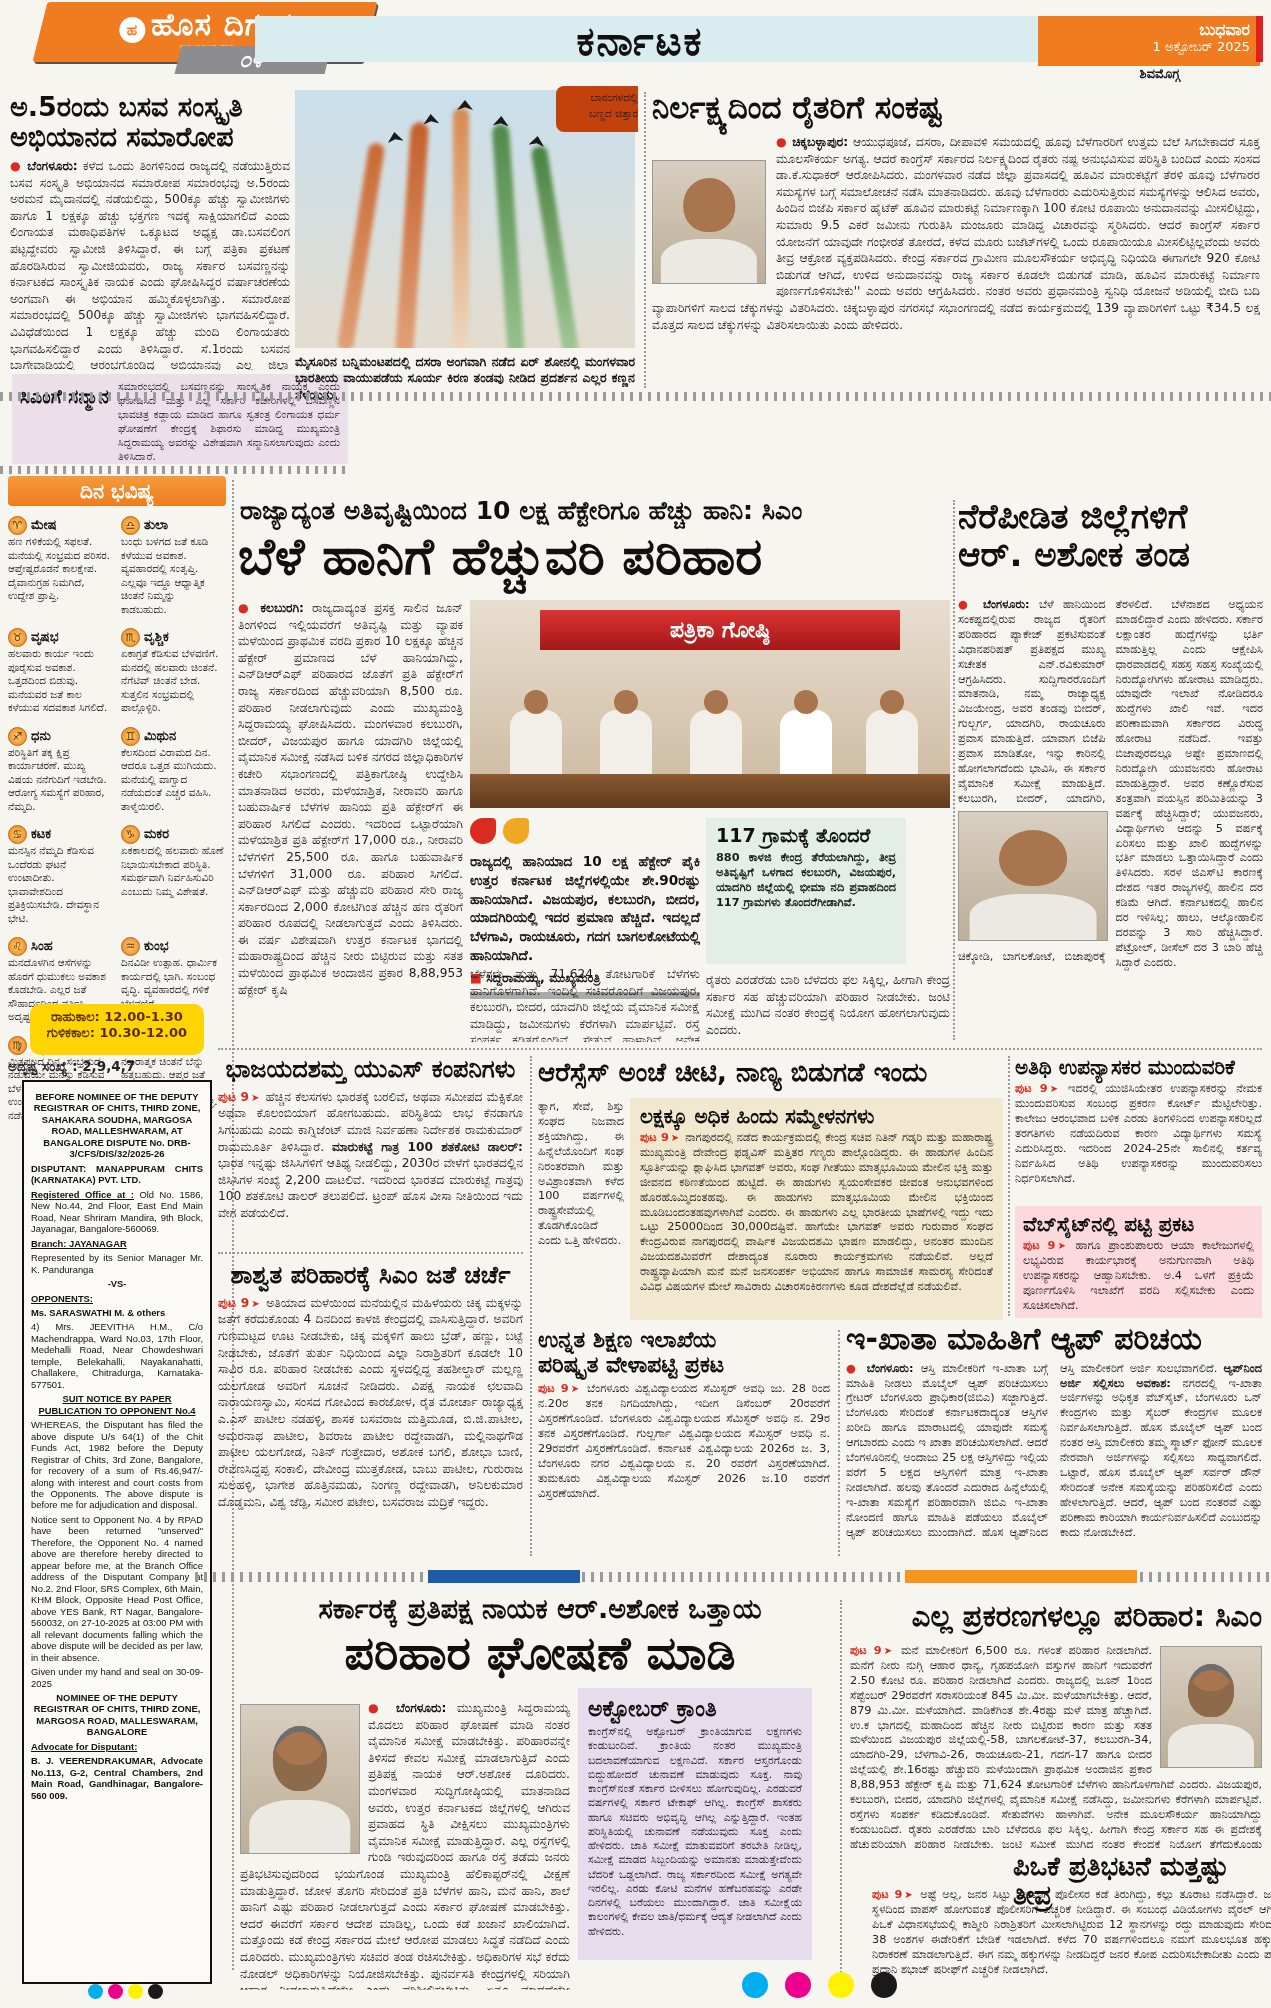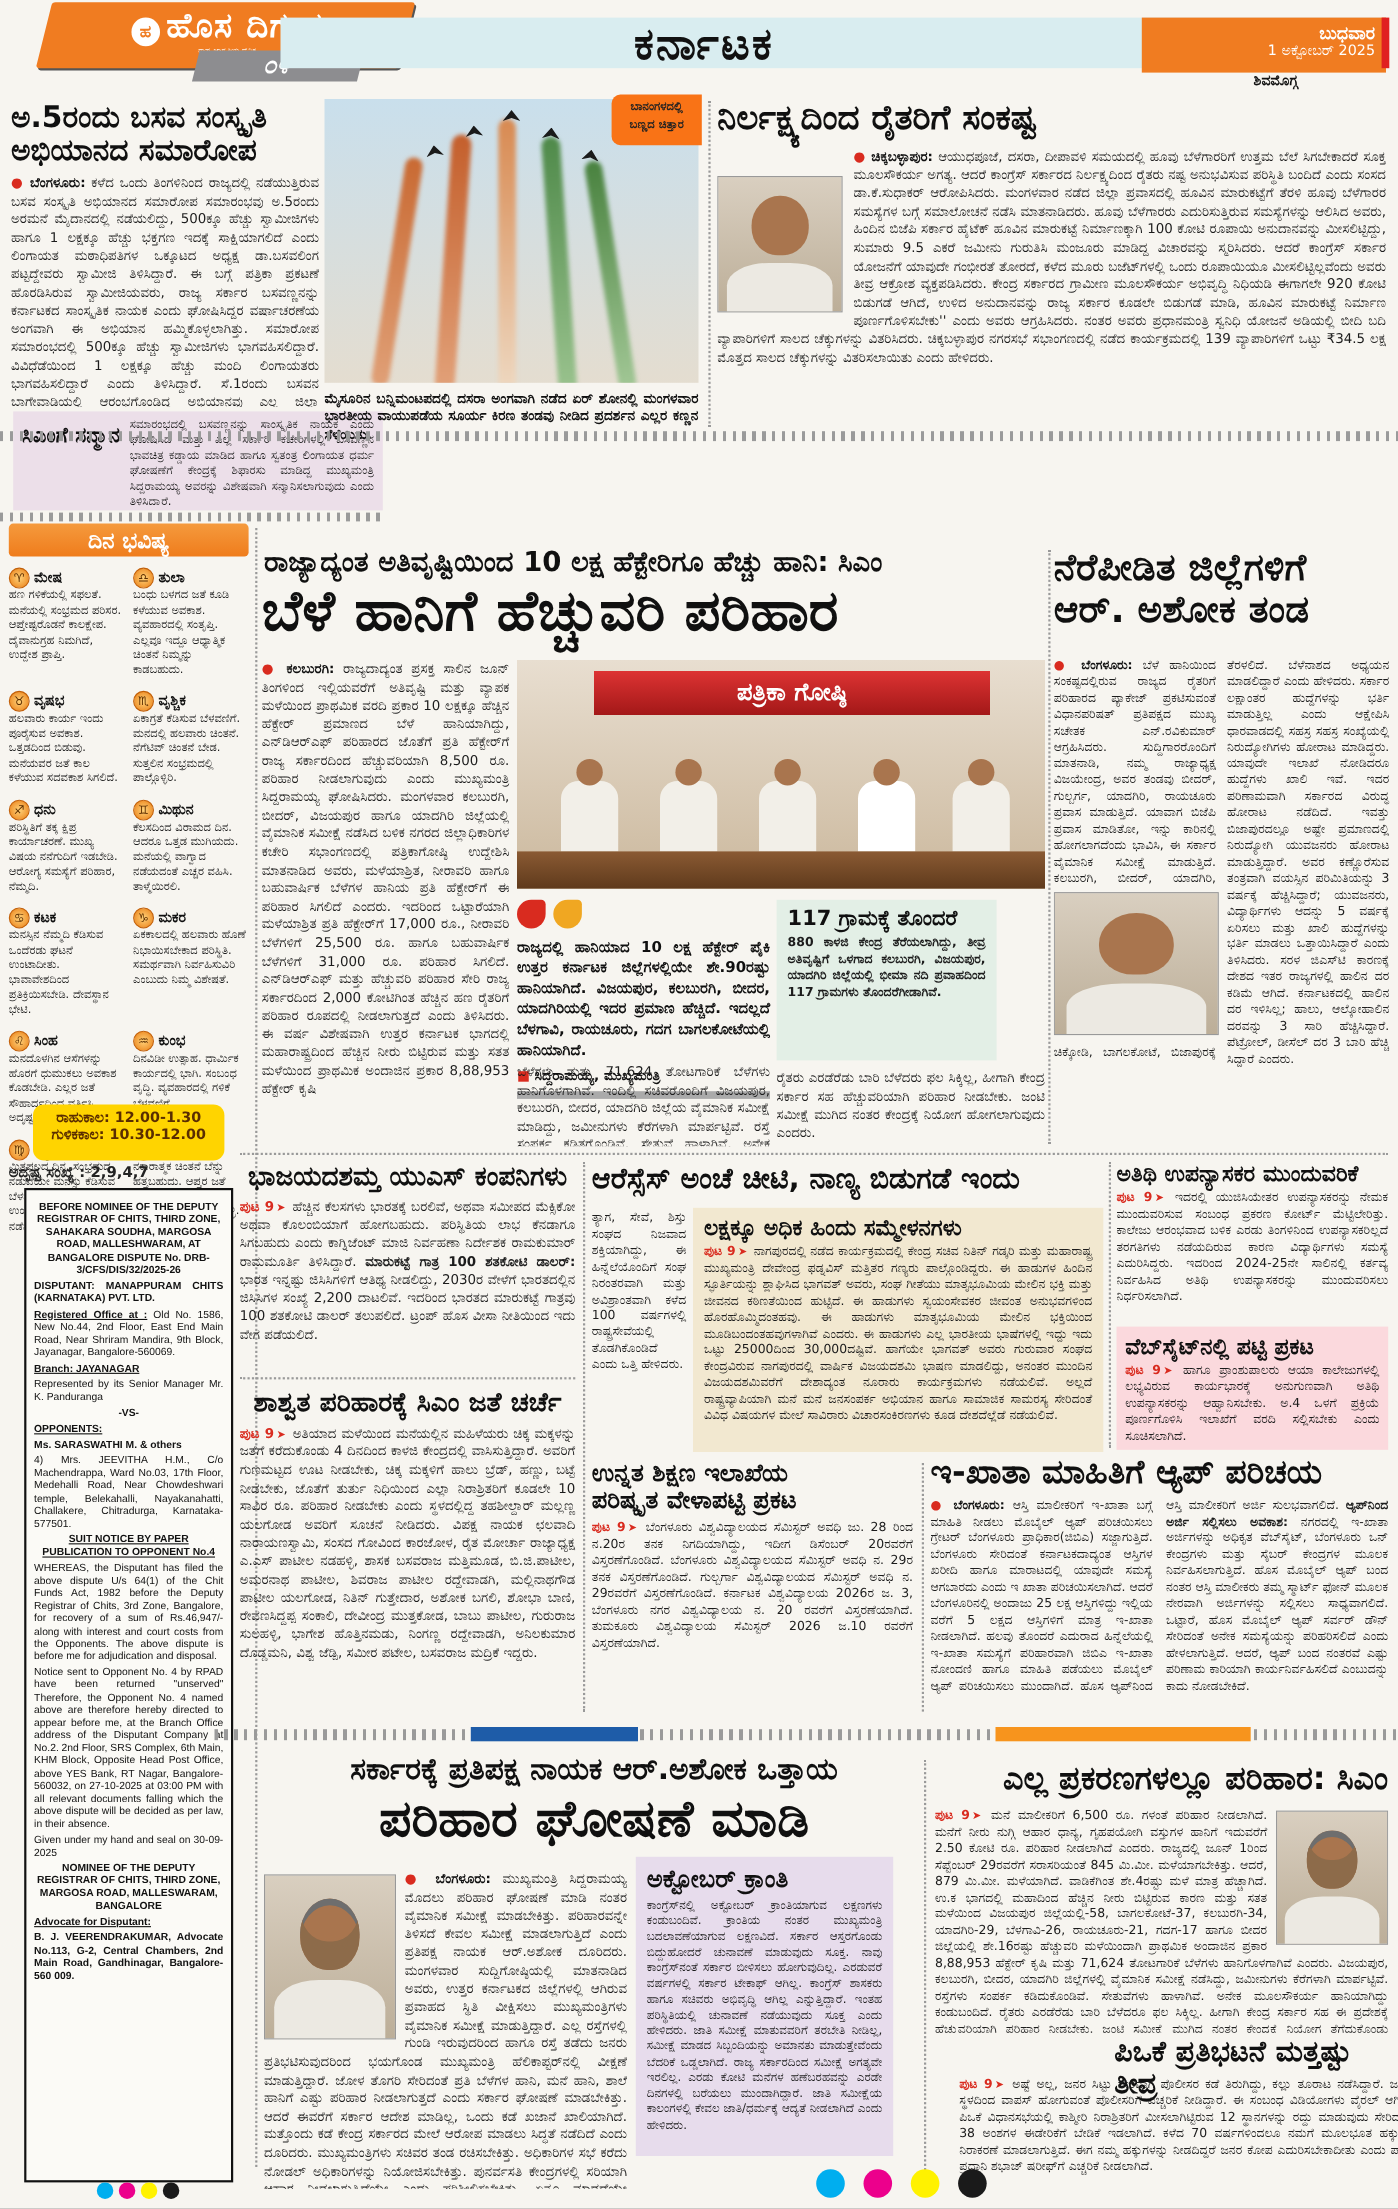--- a/index.html
+++ b/index.html
@@ -116,21 +116,21 @@
     <div class="trail" style="left:108px;top:32px;width:18px;height:235px;background:linear-gradient(#c45f2c,#e2a27a);transform:rotate(4deg);"></div>
     <div class="trail" style="left:158px;top:18px;width:16px;height:250px;background:linear-gradient(#d88a52,#eed9c2);transform:rotate(0deg);"></div>
     <div class="trail" style="left:205px;top:34px;width:17px;height:238px;background:linear-gradient(#4f8a4a,#9cc490);transform:rotate(-4deg);"></div>
     <div class="trail" style="left:252px;top:55px;width:16px;height:212px;background:linear-gradient(#49823f,#a3c897);transform:rotate(-9deg);"></div>
     <div class="plane" style="left:92px;top:42px;transform:rotate(-8deg);"></div>
     <div class="plane" style="left:128px;top:24px;transform:rotate(-4deg);"></div>
     <div class="plane" style="left:162px;top:10px;"></div>
     <div class="plane" style="left:198px;top:26px;transform:rotate(4deg);"></div>
     <div class="plane" style="left:234px;top:46px;transform:rotate(8deg);"></div>
   </div>
-  <div class="abs" style="left:556px;top:86px;width:82px;height:42px;background:#f97316;border-radius:8px 0 0 8px;text-align:center;font-weight:700;font-size:10.5px;line-height:1.5;padding-top:4px;">
+  <div class="abs" style="left:556px;top:86px;width:82px;height:42px;background:#c2410c;border-radius:8px 0 0 8px;text-align:right;font-weight:400;font-size:10.5px;line-height:1.5;padding-top:4px;">
     <div>ಬಾನಂಗಳದಲ್ಲಿ</div>
       <div>ಬಣ್ಣದ ಚಿತ್ತಾರ</div>
   </div>
   <div class="abs caption" style="left:295px;top:354px;width:340px;">ಮೈಸೂರಿನ ಬನ್ನಿಮಂಟಪದಲ್ಲಿ ದಸರಾ ಅಂಗವಾಗಿ ನಡೆದ ಏರ್ ಶೋನಲ್ಲಿ ಮಂಗಳವಾರ ಭಾರತೀಯ ವಾಯುಪಡೆಯ ಸೂರ್ಯ ಕಿರಣ ತಂಡವು ನೀಡಿದ ಪ್ರದರ್ಶನ ಎಲ್ಲರ ಕಣ್ಣನ ಸೆಳೆಯಿತು.</div>
 
   <div class="abs hl" style="left:652px;top:90px;width:608px;font-size:31px;">ನಿರ್ಲಕ್ಷ್ಯದಿಂದ ರೈತರಿಗೆ ಸಂಕಷ್ಟ</div>
   <div class="abs clip" style="left:652px;top:134px;width:608px;height:254px;">
     <div class="portrait" style="float:left;width:112px;height:122px;margin:26px 10px 4px 0;"></div>
     <div class="body-txt">
       <span class="dl-dot">●</span> <span class="dateline">ಚಿಕ್ಕಬಳ್ಳಾಪುರ:</span>

